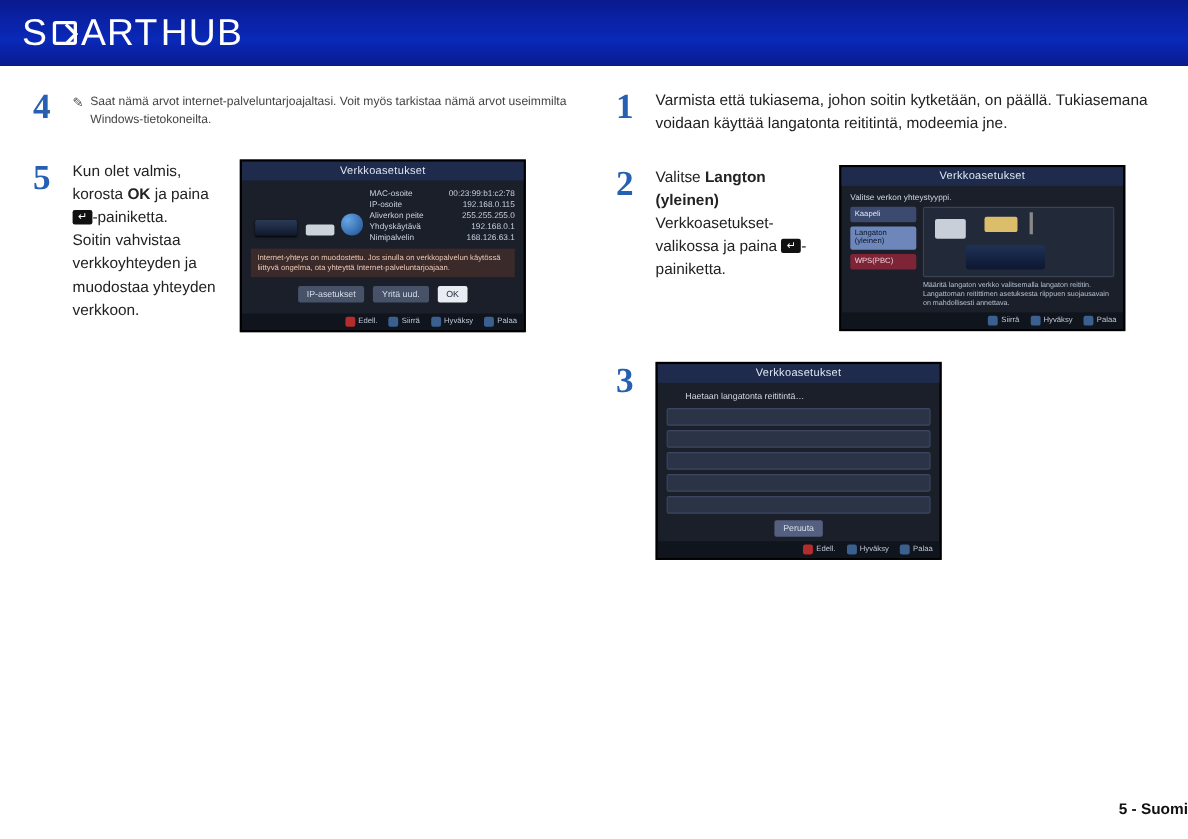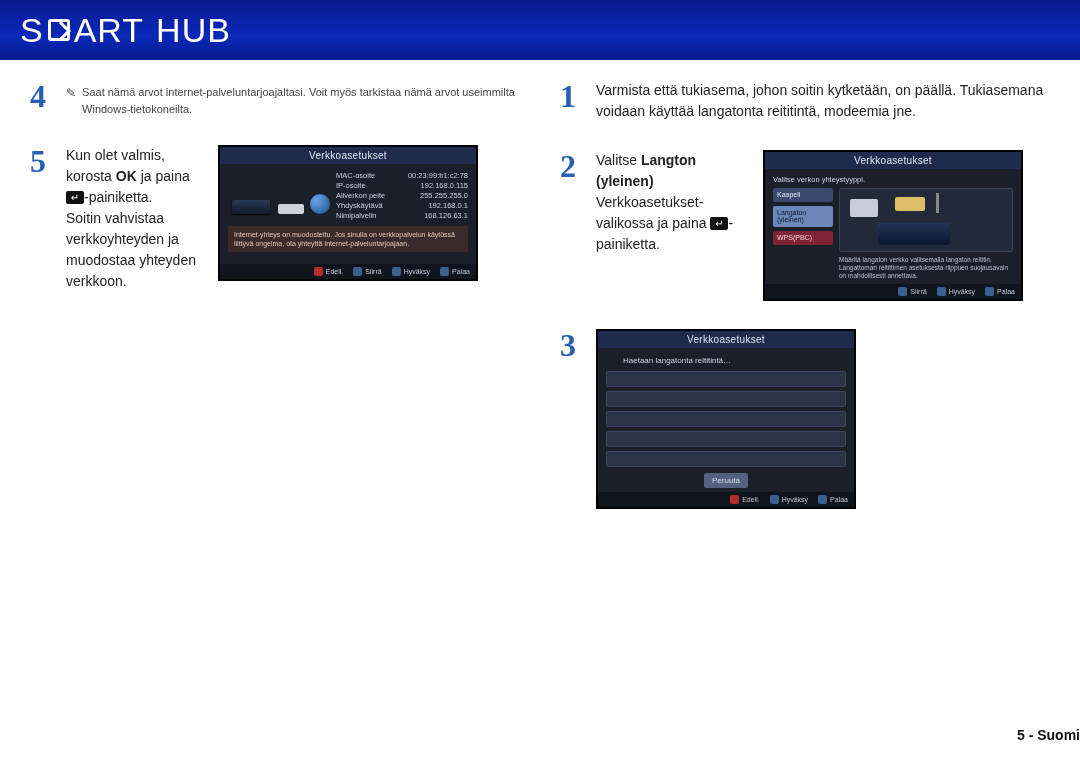--- a/index.html
+++ b/index.html
@@ -172,21 +172,21 @@
   b{ font-weight:700; }
 </style>
 </head>
 <body>
 
 <div class="topbar">
   <div class="brand">
     <span class="brand-s">S</span>
     <span class="brand-icon"></span>
     <span class="brand-rest">ART</span>
-    <span class="brand-rest" style="margin-left:10px;font-weight:200">HUB</span>
+    <span class="brand-rest" style="font-weight:200">HUB</span>
   </div>
 </div>
 
 <div class="page">
 
   <div class="col">
 
     <div class="step">
       <div class="step-num">4</div>
       <div class="step-body">
@@ -230,20 +230,25 @@
                   <span>Yhdyskäytävä</span>
                   <span>192.168.0.1</span>
                 </div>
               <div>
                   <span>Nimipalvelin</span>
                   <span>168.126.63.1</span>
                 </div>
             </div>
           </div>
           <div class="thumb-info">Internet-yhteys on muodostettu. Jos sinulla on verkkopalvelun käytössä liittyvä ongelma, ota yhteyttä Internet-palveluntarjoajaan.</div>
+          <div class="thumb-buttons">
+            <div class="tbtn">IP-asetukset</div>
+            <div class="tbtn">Yritä uud.</div>
+            <div class="tbtn active">OK</div>
+          </div>
         </div>
         <div class="thumb-footer">
           <span>
               <i class="fk fk-a"></i>
               <span>Edell.</span>
             </span>
           <span>
               <i class="fk fk-mv"></i>
               <span>Siirrä</span>
             </span>

